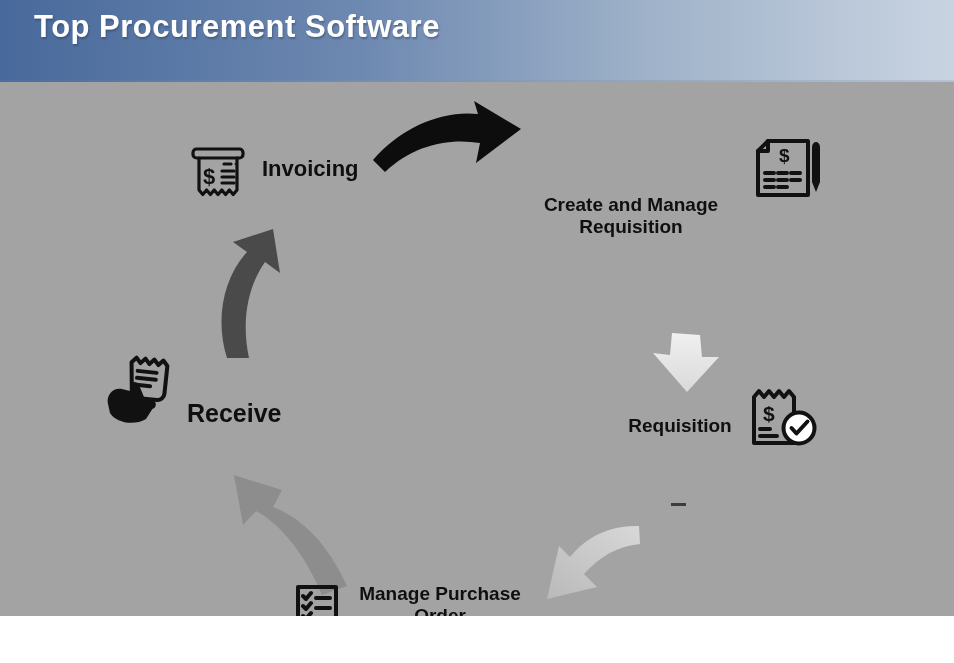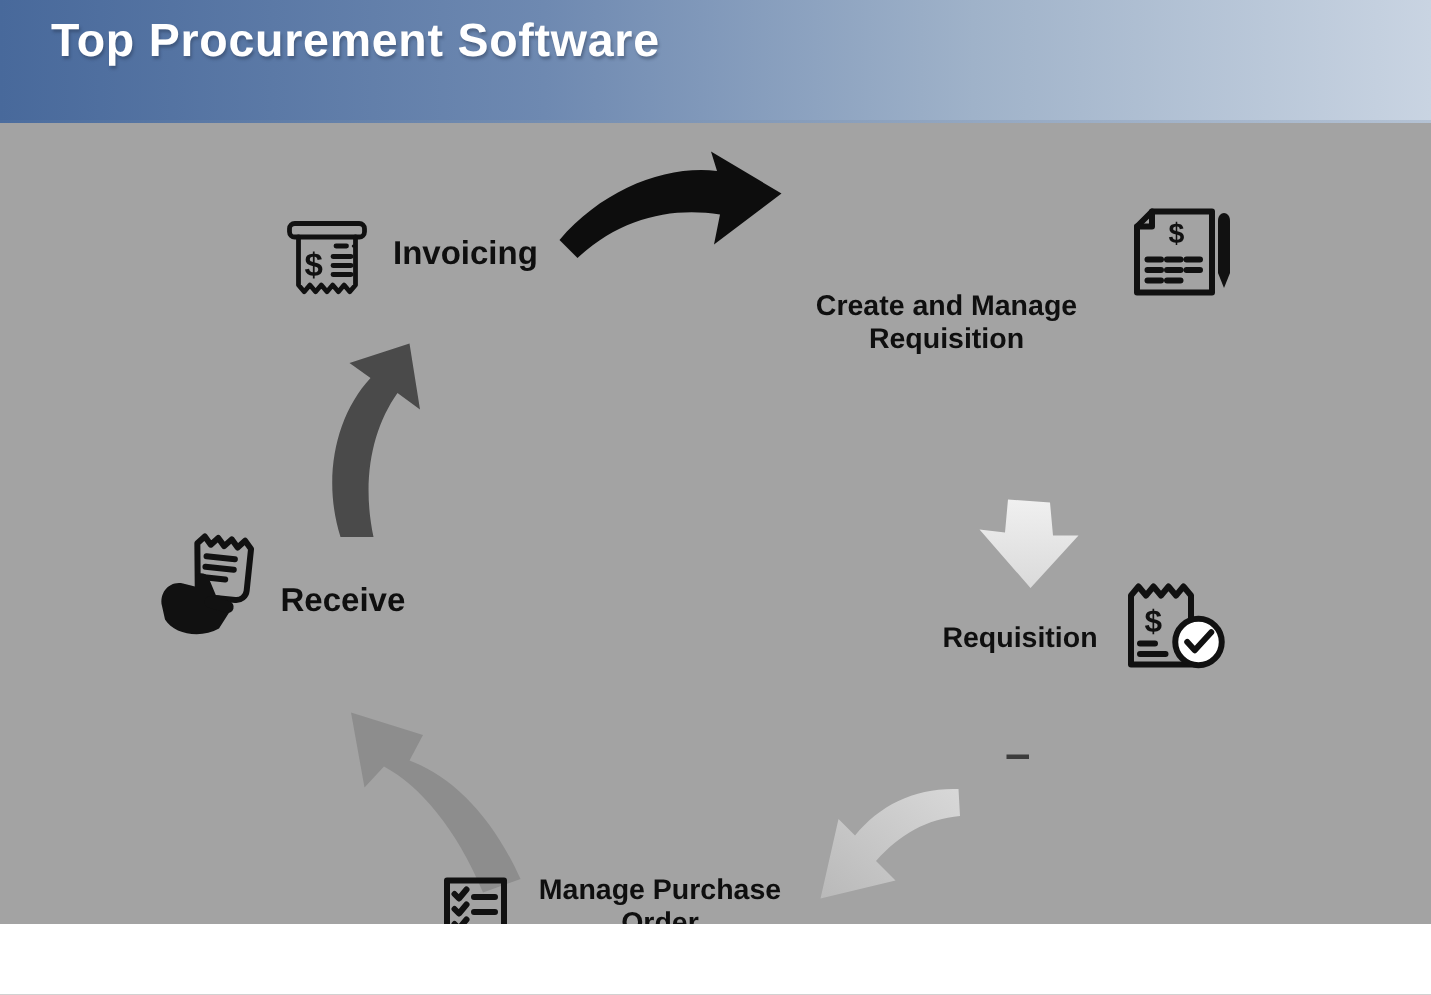--- a/index.html
+++ b/index.html
@@ -32,21 +32,21 @@
     font-family:"Liberation Serif", serif;font-size:21px;line-height:23px;color:#151515;
   }
   
   .lbl{position:absolute;color:#0f0f0f;font-weight:bold;}
   .lbl-invoicing{left:262px;top:156px;font-size:22px;}
   .lbl-create{left:522px;top:174px;width:218px;text-align:center;font-size:19px;line-height:22px;margin-top:20px;}
   .lbl-approve{left:610px;top:414px;width:140px;text-align:center;font-size:19px;line-height:23px;}
   .lbl-automated{font-size:14.5px;margin-top:9px;}
   .approve-dash{position:absolute;left:671px;top:503px;width:15px;height:3px;background:#3c3c3c;}
   .lbl-manage{left:342px;top:583px;width:196px;text-align:center;font-size:19px;line-height:22px;}
-  .lbl-receive{left:187px;top:387px;font-size:22px;}
+  .lbl-receive{left:187px;top:399px;font-size:25px;}
   .abs{position:absolute;}
   svg{display:block;}
   text{font-family:"Liberation Sans", sans-serif;}
 </style>
 </head>
 <body>
 
 <div class="stage">
 
   <div class="header">

